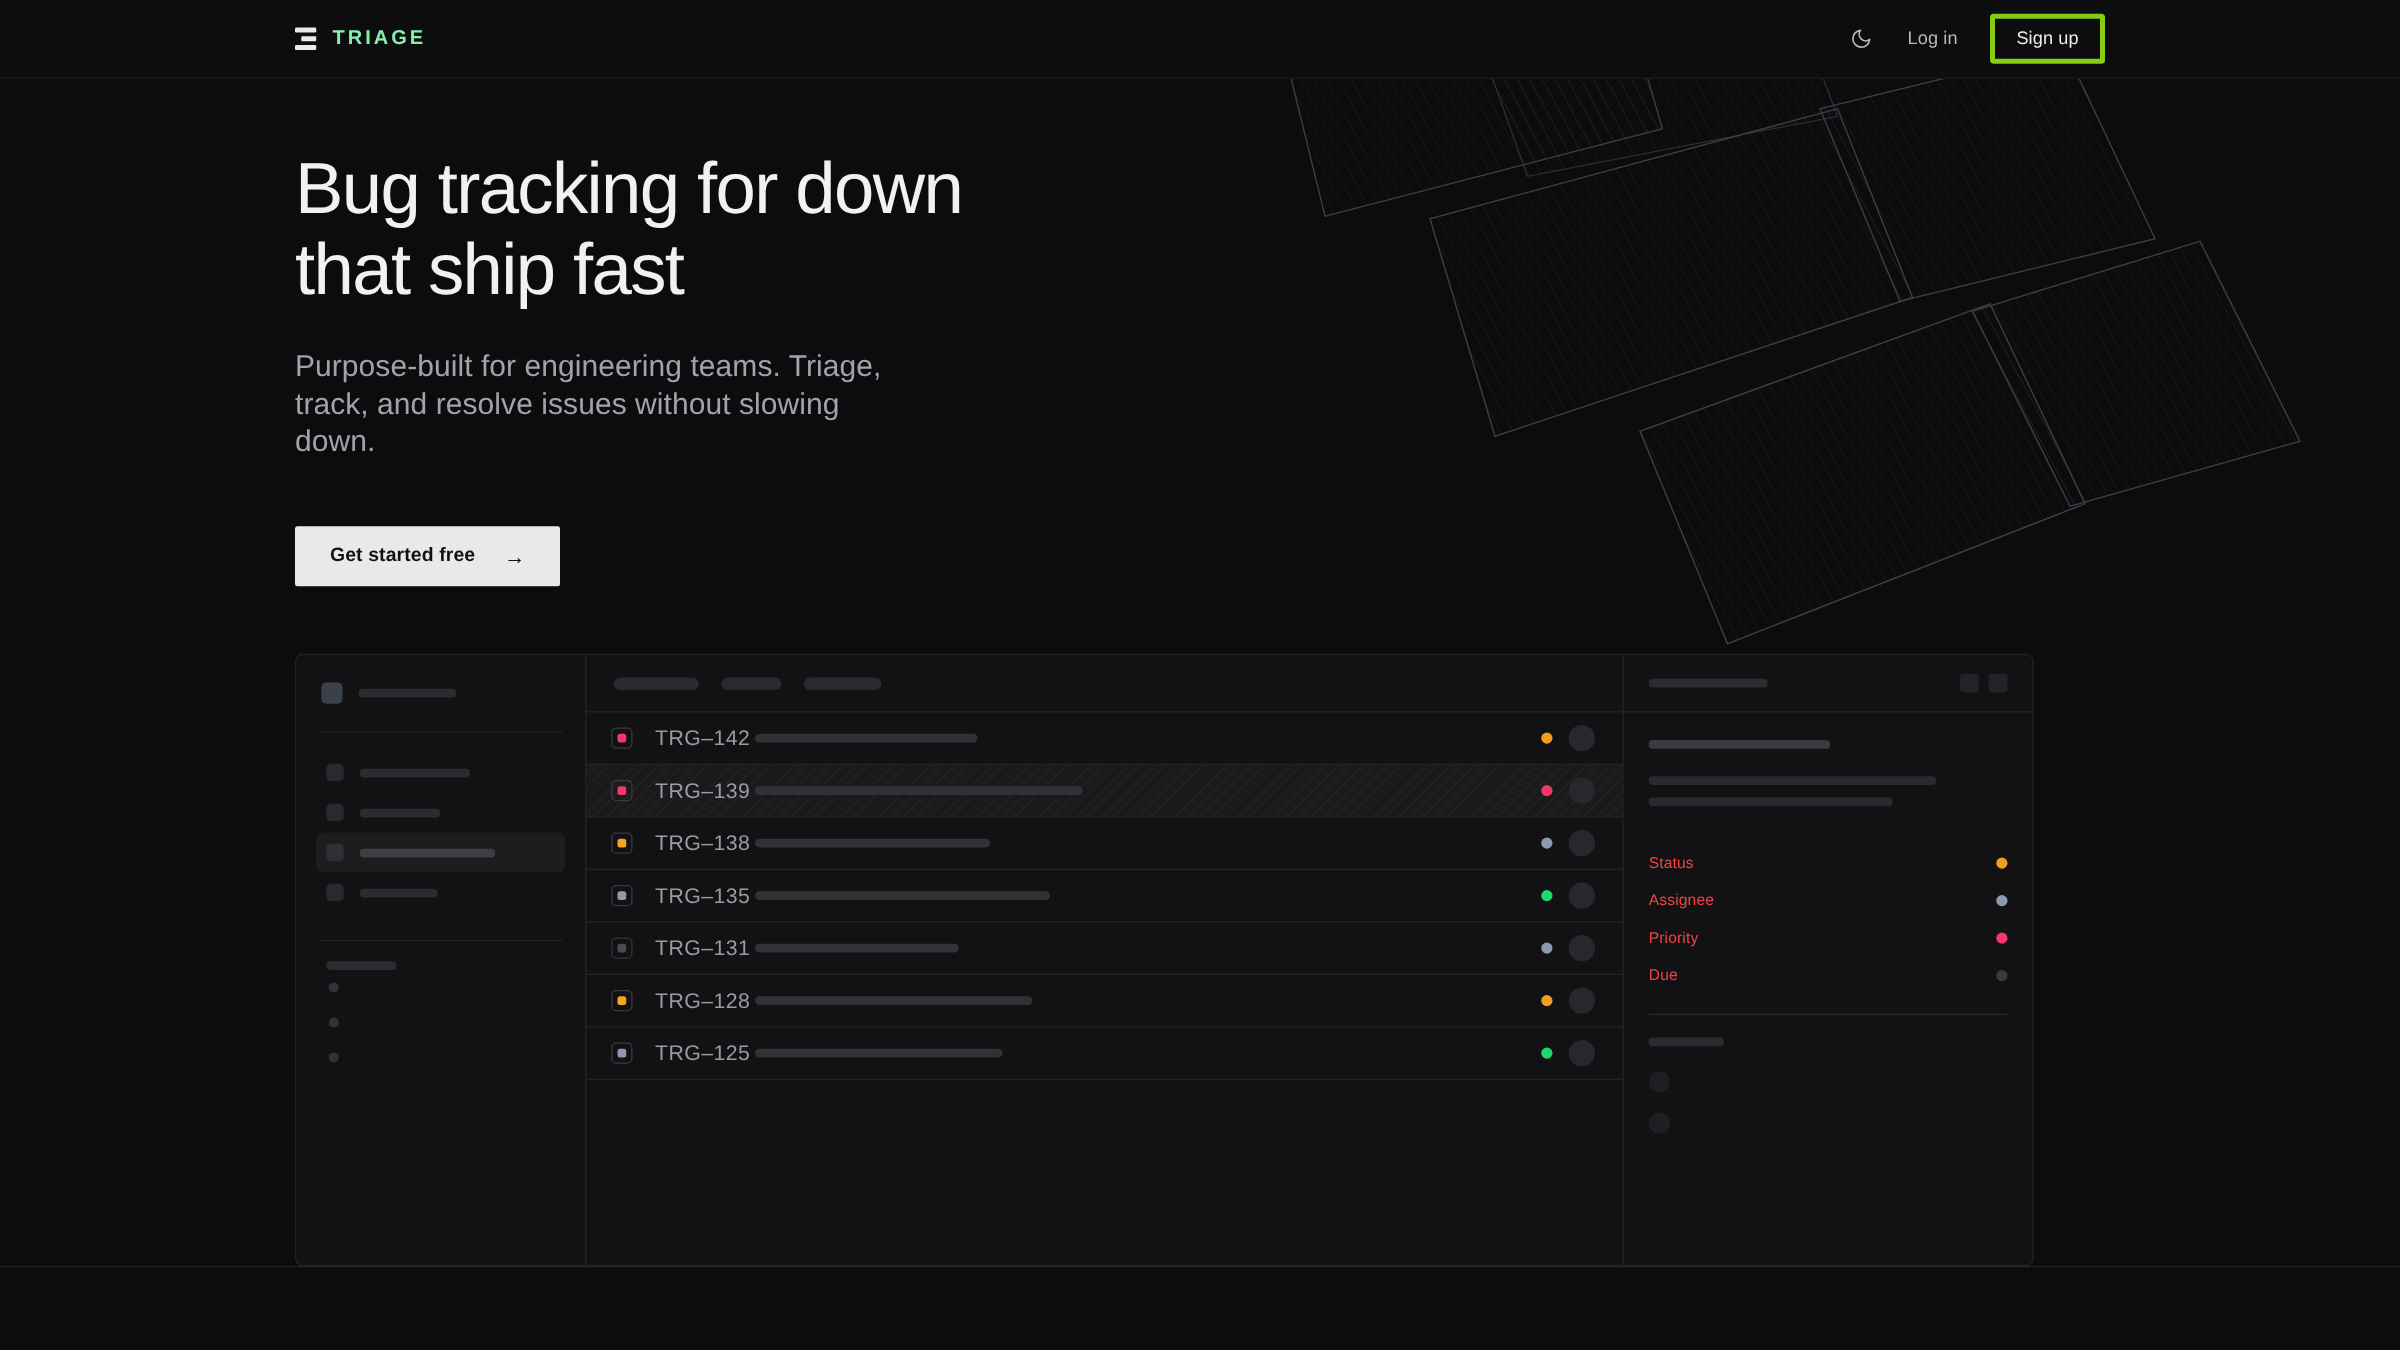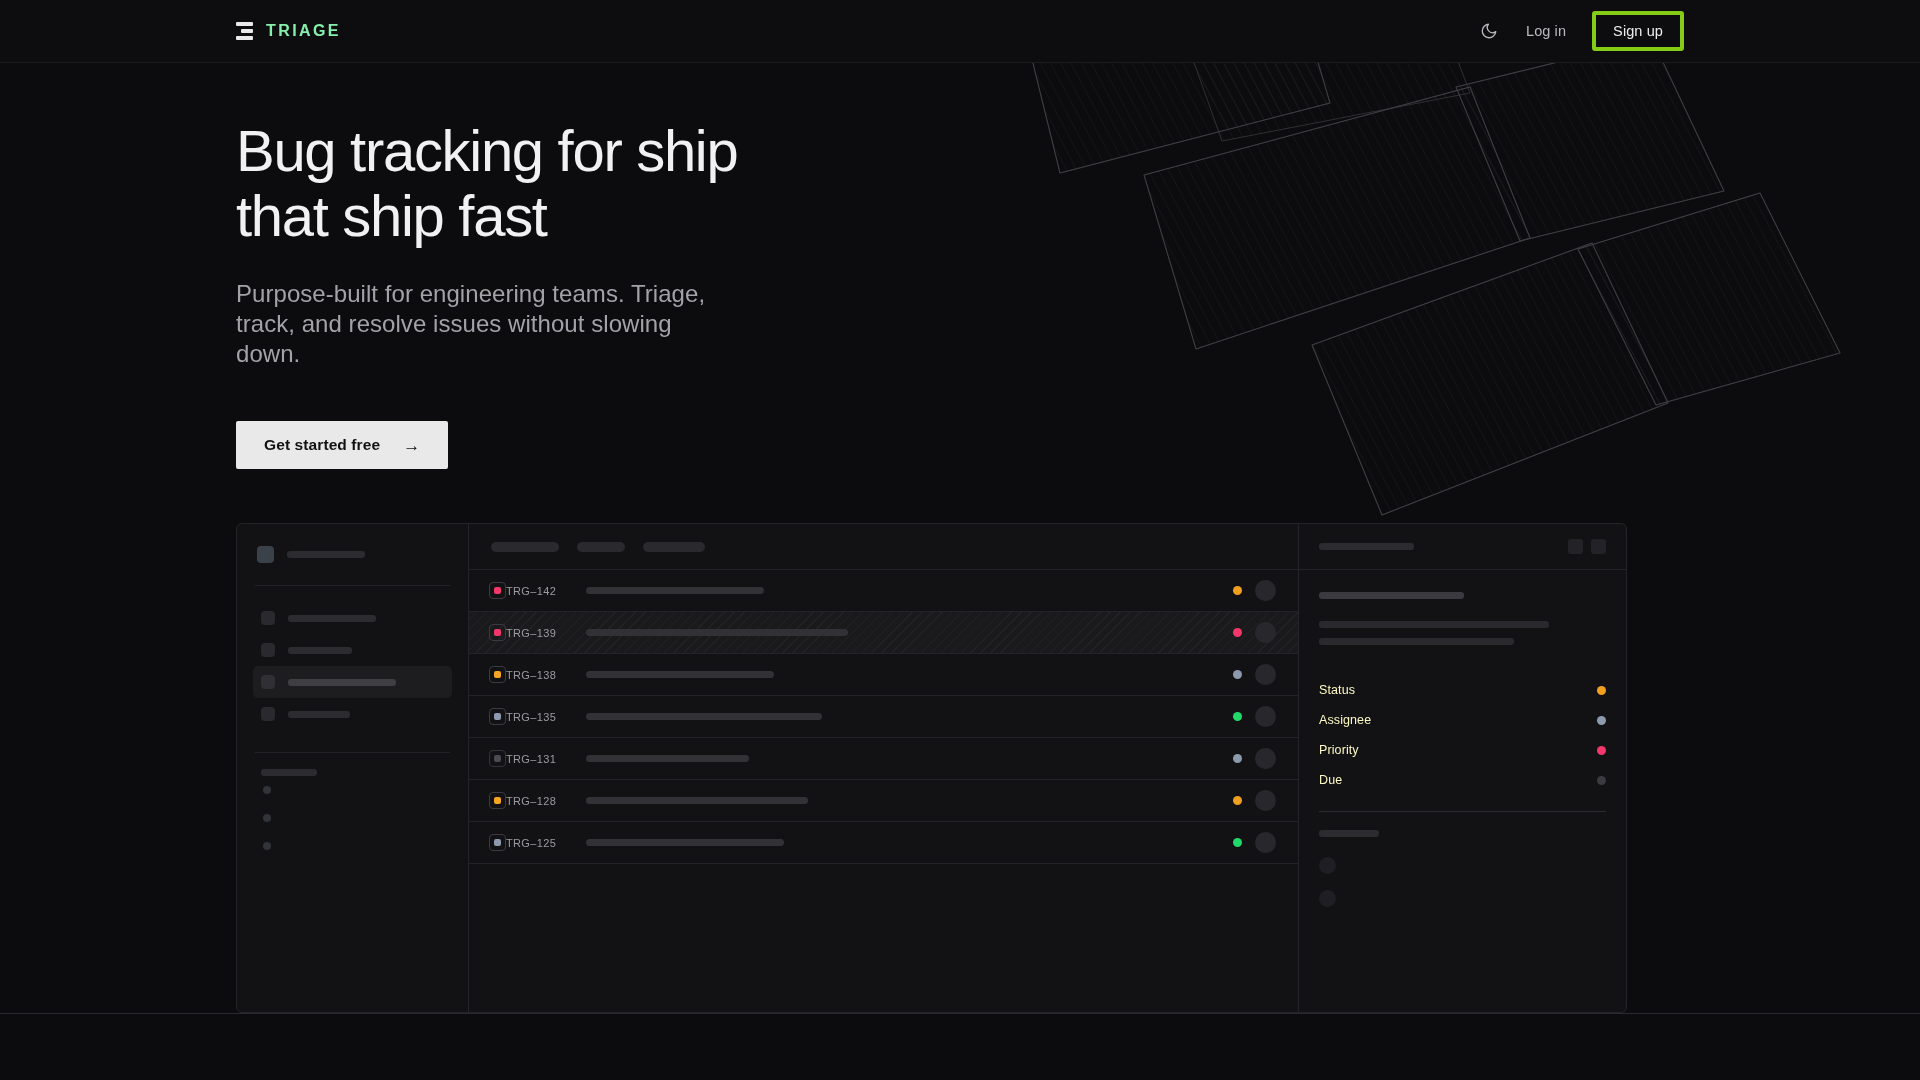--- a/index.html
+++ b/index.html
@@ -203,44 +203,45 @@
   }
   .row-badge {
     width: 17px; height: 17px; flex: none;
     border-radius: 4px;
     border: 1px solid #3a3a40;
     display: flex; align-items: center; justify-content: center;
   }
   .row-badge i { width: 7px; height: 7px; border-radius: 2px; display: block; }
   .row-id {
     width: 74px; flex: none;
-    margin-left: 0;
+    margin-left: 18px;
     color: #9b9ba1;
-    font-size: 11px;
+    font-size: 17px;
     letter-spacing: .35px;
     white-space: nowrap;
+    text-align: right;
   }
   .row-bar { height: 7px; border-radius: 4px; background: #323236; flex: none; margin-left: 6px; }
   .row-spacer { flex: 1 1 auto; }
   .row-dot { width: 9px; height: 9px; border-radius: 50%; flex: none; }
   .row-av { width: 21px; height: 21px; border-radius: 50%; background: #28282c; flex: none; margin-left: 13px; }
 
   .mock-detail { width: 327px; flex: none; display: flex; flex-direction: column; }
   .det-head {
     height: 46px; flex: none;
     border-bottom: 1px solid #242428;
     display: flex; align-items: center;
     padding: 0 20px;
   }
   .det-btns { margin-left: auto; display: flex; gap: 8px; }
   .det-btn { width: 15px; height: 15px; border-radius: 3px; background: #232327; cursor: pointer; }
   .det-body { padding: 22px 20px 0 20px; }
   .det-meta { margin-top: 30px; }
   .meta-row { display: flex; align-items: center; padding: 8px 0; }
-  .meta-label { color: #fef9c3; font-size: 12.5px; letter-spacing: .1px; }
+  .meta-label { color: #ef4444; font-size: 12.5px; letter-spacing: .1px; }
   .meta-dot { margin-left: auto; width: 9px; height: 9px; border-radius: 50%; }
   .det-div { height: 1px; background: #2c2c30; margin: 16px 0 0 0; }
   .det-avs { margin-top: 20px; display: flex; flex-direction: column; gap: 16px; }
   .det-av { width: 17px; height: 17px; border-radius: 50%; background: #1f1f23; }
 
   .mock-base {
     position: absolute;
     left: 0; top: 1013px;
     width: 1920px; height: 1px;
     background: #2b2b2f;
@@ -299,21 +300,21 @@
           <path d="M21 12.8A9 9 0 1 1 11.2 3a7 7 0 0 0 9.8 9.8z"></path>
         </svg>
       </span>
       <a class="login-link">Log in</a>
       <button class="signup-btn">Sign up</button>
     </div>
   </div>
 
   <div class="hero">
     <h1 class="hero-title">
-      <span>Bug tracking for ship</span><br>
+      <span>Bug tracking for down</span><br>
       <span>that ship fast</span>
     </h1>
     <p class="hero-sub">Purpose-built for engineering teams. Triage, track, and resolve issues without slowing down.</p>
     <button class="cta">
       <span>Get started free</span>
       <span class="arw">→</span>
     </button>
   </div>
 
   <div class="mock">

